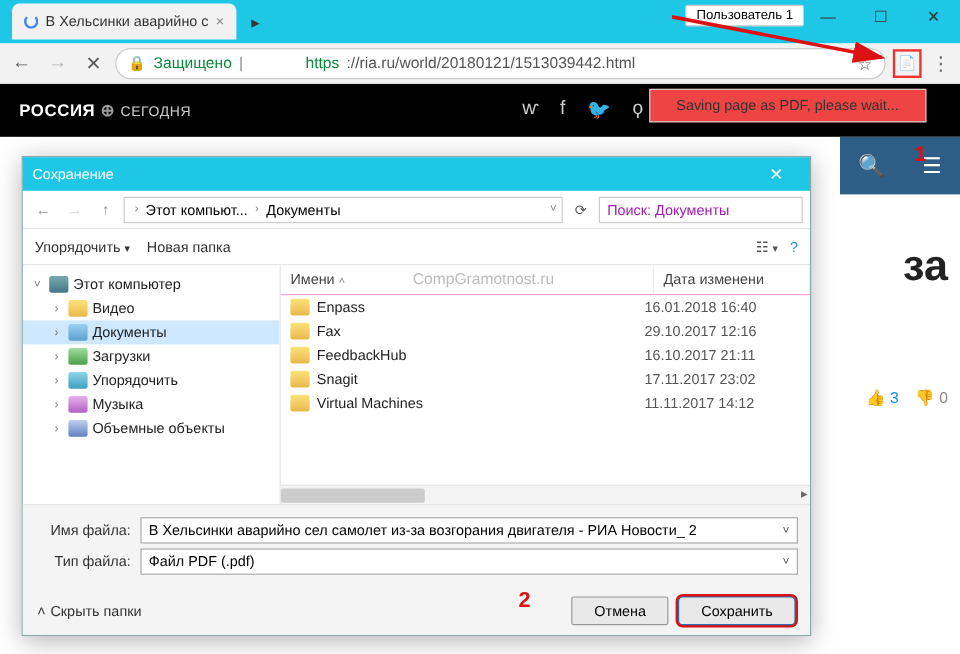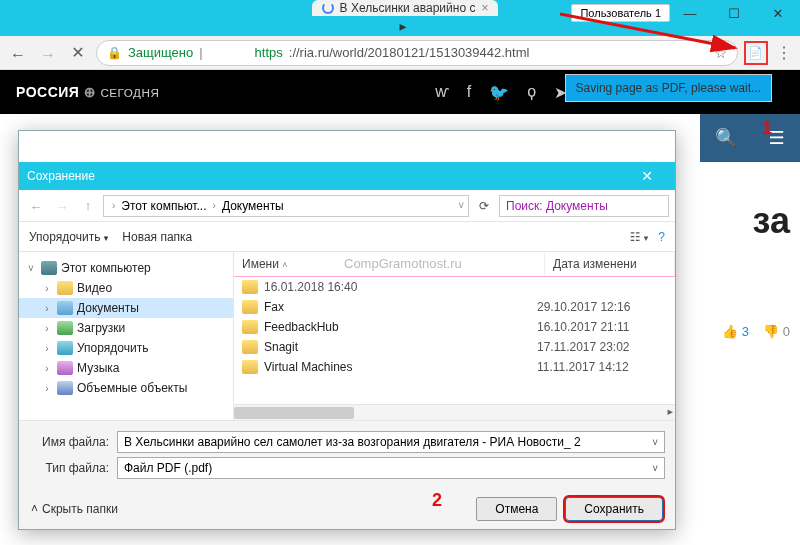--- a/index.html
+++ b/index.html
@@ -1,19 +1,19 @@
 <!DOCTYPE html>
 <html><head>
 <meta charset="utf-8">
 <style>
 * { box-sizing: border-box; margin: 0; padding: 0; font-family: "Segoe UI", Tahoma, sans-serif; }
 body { width: 800px; height: 545px; overflow: hidden; position: relative; background: #fff; }
 
 
-.titlebar { height: 36px; background: #1ec7e6; display: flex; align-items: center; position: relative; flex-direction: column; }
+.titlebar { height: 36px; background: #1ec7e6; display: flex; align-items: center; position: relative; }
 .tab { margin-left: 10px; height: 30px; background: #f2f2f2; border-radius: 6px 6px 0 0; display: flex; align-items: center; padding: 0 10px; gap: 6px; font-size: 12px; color: #333; max-width: 200px; }
 .tab .spinner { width: 12px; height: 12px; border: 2px solid #4285f4; border-top-color: transparent; border-radius: 50%; }
 .tab .title { white-space: nowrap; overflow: hidden; text-overflow: ellipsis; flex: 1; }
 .newtab { width: 20px; height: 20px; margin-left: 6px; color: #333; text-align: center; line-height: 20px; font-size: 14px; }
 .profile { position: absolute; right: 130px; top: 4px; background: #fff; border: 1px solid #ccc; padding: 2px 8px; font-size: 11px; border-radius: 2px; }
 .winctrls { position: absolute; right: 0; top: 0; display: flex; }
 .winctrls div { width: 44px; height: 28px; text-align: center; line-height: 28px; font-size: 13px; color: #333; }
 
 .toolbar { height: 34px; background: #f2f2f2; display: flex; align-items: center; padding: 0 6px; gap: 6px; border-bottom: 1px solid #ddd; }
 .navbtn { width: 24px; height: 24px; display: flex; align-items: center; justify-content: center; color: #5a5a5a; font-size: 16px; }
@@ -26,35 +26,35 @@
 .star { margin-left: auto; color: #666; font-size: 14px; }
 .extbtn { width: 24px; height: 24px; border: 2px solid #e33; display:flex; align-items:center; justify-content:center; font-size:12px; }
 .menubtn { width: 20px; text-align: center; color: #666; font-size: 16px; }
 
 
 .page-bg { position: absolute; top: 70px; left: 0; right: 0; bottom: 0; background: #000; }
 .ria-bar { height: 44px; background: #000; display: flex; align-items: center; padding: 0 16px; gap: 16px; color: #fff; }
 .ria-logo { font-weight: bold; font-size: 14px; letter-spacing: 0.5px; }
 .ria-logo small { font-weight: normal; opacity: 0.8; }
 .ria-icons { display: flex; gap: 18px; margin-left: 260px; color: #ccc; font-size: 16px; }
-.tooltip { position: absolute; right: 28px; top: 74px; background: #0ea5e9; border: 1px solid #ccc; padding: 6px 10px; font-size: 12px; color: #333; box-shadow: 0 2px 6px rgba(0,0,0,0.2); z-index: 5; }
+.tooltip { position: absolute; right: 28px; top: 74px; background: #ef4444; border: 1px solid #ccc; padding: 6px 22px; font-size: 12px; color: #333; box-shadow: 0 2px 6px rgba(0,0,0,0.2); z-index: 5; }
 .page-white { position: absolute; top: 114px; left: 0; right: 0; bottom: 0; background: #fff; }
 .page-blue { position: absolute; top: 114px; right: 0; width: 100px; height: 48px; background: #2e5e86; display:flex; align-items:center; justify-content:space-around; color:#fff; font-size:18px; }
 .page-head { position: absolute; top: 200px; right: 10px; font-size: 36px; font-weight: bold; color: #222; }
 .page-rate { position: absolute; top: 324px; right: 10px; display:flex; gap:14px; font-size:13px; }
 .page-rate .up { color:#1793d1; } .page-rate .dn { color:#888; }
 
 
 .arrow { position: absolute; top: 8px; left: 560px; z-index: 20; }
 .callout1 { position: absolute; right: 28px; top: 118px; color: #d11; font-weight: bold; font-size: 18px; z-index:20; }
 .callout2 { position: absolute; left: 432px; top: 490px; color: #d11; font-weight: bold; font-size: 18px; z-index:60; }
 
 
 .dialog { position: absolute; left: 18px; top: 130px; width: 658px; height: 400px; background: #fff; border: 1px solid #8aa; box-shadow: 0 4px 20px rgba(0,0,0,0.3); z-index: 50; display: flex; flex-direction: column; font-size: 12px; }
-.dlg-title { height: 28px; background: #1ec7e6; color: #fff; display: flex; align-items: center; padding: 0 8px; font-size: 12px; margin-top: 31px; }
+.dlg-title { height: 28px; background: #1ec7e6; color: #fff; display: flex; align-items: center; padding: 0 8px; font-size: 12px; }
 .dlg-title .x { margin-left: auto; width: 40px; text-align: center; font-size: 14px; }
 .dlg-nav { height: 32px; display: flex; align-items: center; padding: 0 6px; gap: 4px; border-bottom: 1px solid #e5e5e5; }
 .dlg-nav .arr { width: 22px; text-align: center; color: #999; font-size: 13px; }
 .dlg-crumb { flex: 1; height: 22px; border: 1px solid #ccc; display: flex; align-items: center; padding: 0 4px; gap: 4px; font-size: 12px; }
 .dlg-crumb .seg { padding: 0 2px; }
 .dlg-crumb .chev { color: #888; font-size: 10px; }
 .dlg-refresh { width: 22px; text-align:center; color:#555; }
 .dlg-search { width: 170px; height: 22px; border: 1px solid #ccc; padding: 0 6px; color: #a21caf; display:flex; align-items:center; gap:4px; }
 .dlg-tools { height: 30px; display:flex; align-items:center; padding: 0 10px; gap: 14px; border-bottom: 1px solid #e5e5e5; color:#333; }
 .dlg-tools .right { margin-left:auto; display:flex; gap:10px; align-items:center; color:#555; }
@@ -243,20 +243,21 @@
       </div>
     <div class="dlg-list">
       <div class="list-head">
         <div class="col col-name"><span>Имени</span> <span style="font-size:9px;color:#888">˄</span></div>
         <div class="col col-date">Дата изменени</div>
       </div>
       <div class="watermark">CompGramotnost.ru</div>
       <div class="list-rows" id="rows">
           <div class="row">
             <span class="ic ic-fold"></span>
+            <span class="n">Enpass</span>
             <span class="d">16.01.2018 16:40</span>
           </div>
           <div class="row">
             <span class="ic ic-fold"></span>
             <span class="n">Fax</span>
             <span class="d">29.10.2017 12:16</span>
           </div>
           <div class="row">
             <span class="ic ic-fold"></span>
             <span class="n">FeedbackHub</span>

